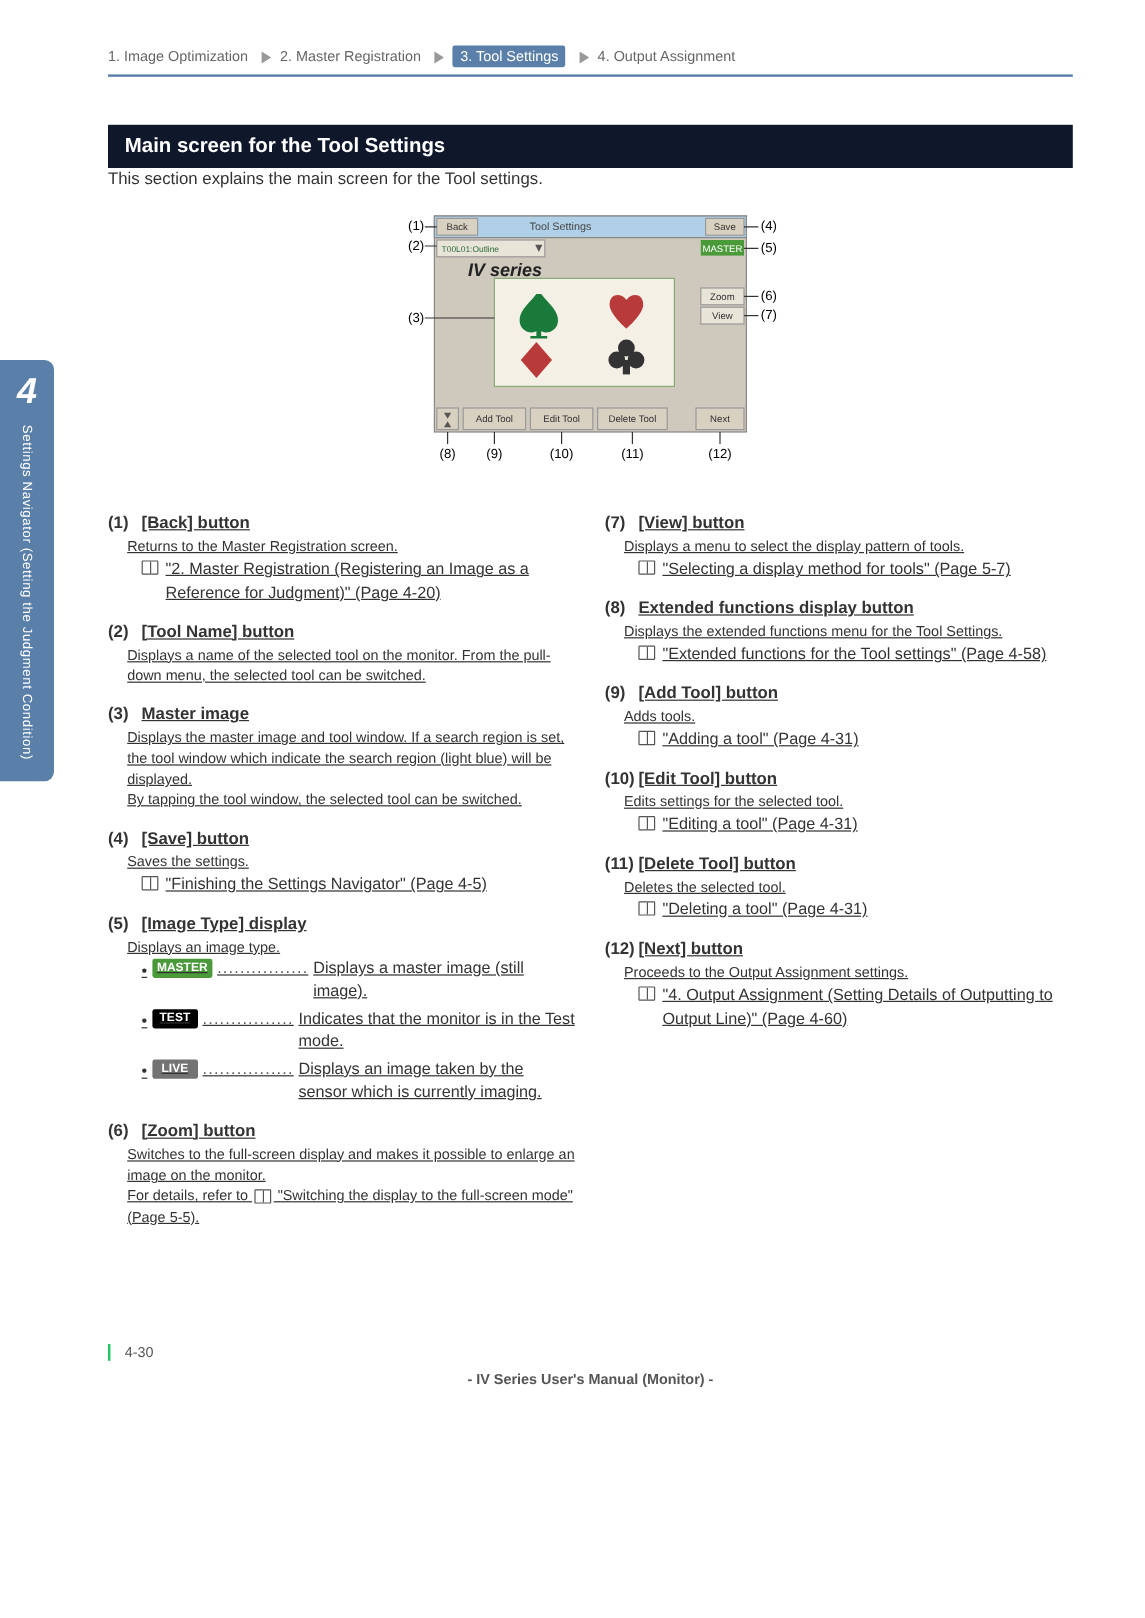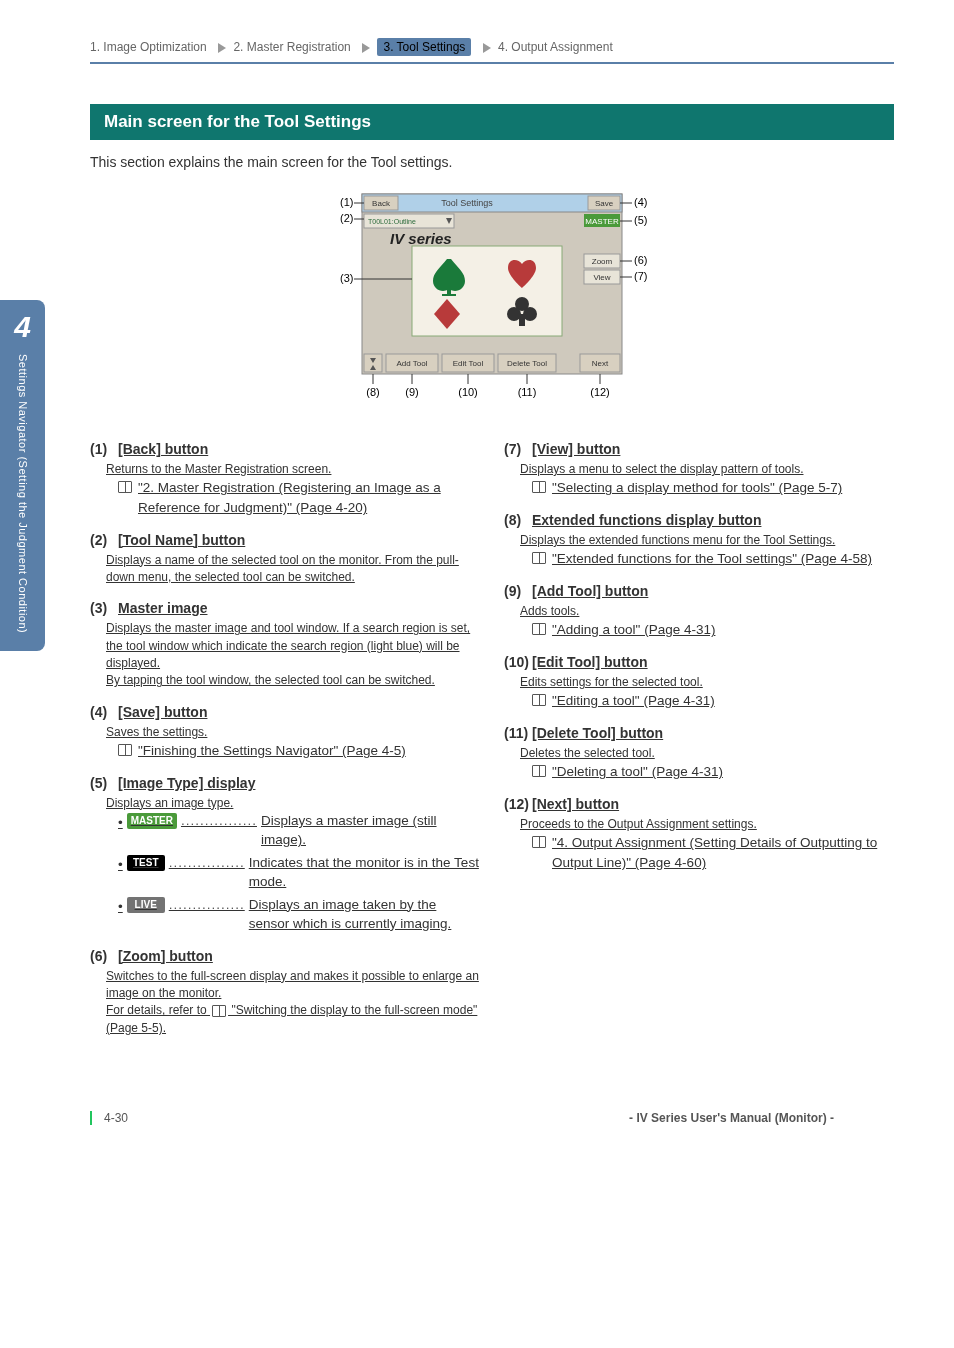--- a/index.html
+++ b/index.html
@@ -28,21 +28,21 @@
     display: inline-block;
     width: 0; height: 0;
     border-top: 5px solid transparent;
     border-bottom: 5px solid transparent;
     border-left: 8px solid #999;
     vertical-align: middle;
     margin: 0 4px;
   }
   .breadcrumb .current {
     background: #5a7fa8;
-    color: #000000;
+    color: #ffffff;
     padding: 2px 6px;
     border-radius: 2px;
   }
   .chapter-tab {
     position: absolute;
     left: 0;
     top: 300px;
     width: 45px;
     background: #5a7fa8;
     color: #fff;
@@ -57,26 +57,25 @@
     font-style: italic;
     font-weight: bold;
     margin-bottom: 10px;
   }
   .chapter-label {
     writing-mode: vertical-rl;
     font-size: 11px;
     letter-spacing: 0.5px;
   }
   .section-bar {
-    background: #0f766e;
+    background: #0f172a;
     color: #fff;
     font-size: 17px;
     font-weight: bold;
     padding: 8px 14px;
-    margin-bottom: 14px;
   }
   .intro {
     font-size: 14px;
     margin-bottom: 14px;
   }
   .figure-area {
     text-align: center;
     margin-bottom: 24px;
   }
   .figure-area svg { display: inline-block; }
@@ -157,22 +156,23 @@
     font-size: 12px;
     color: #555;
   }
   .footer .pnum {
     width: 60px;
     border-left: 2px solid #22c55e;
     padding-left: 12px;
   }
   .footer .ftitle {
     flex: 1;
-    text-align: right;
+    text-align: center;
     font-weight: bold;
+    margin-top: 45px;
   }
 </style>
 </head>
 <body>
 
 <div class="page">
 
   <div class="breadcrumb">
     <span class="item">1. Image Optimization</span>
     <span class="arrow"></span>

